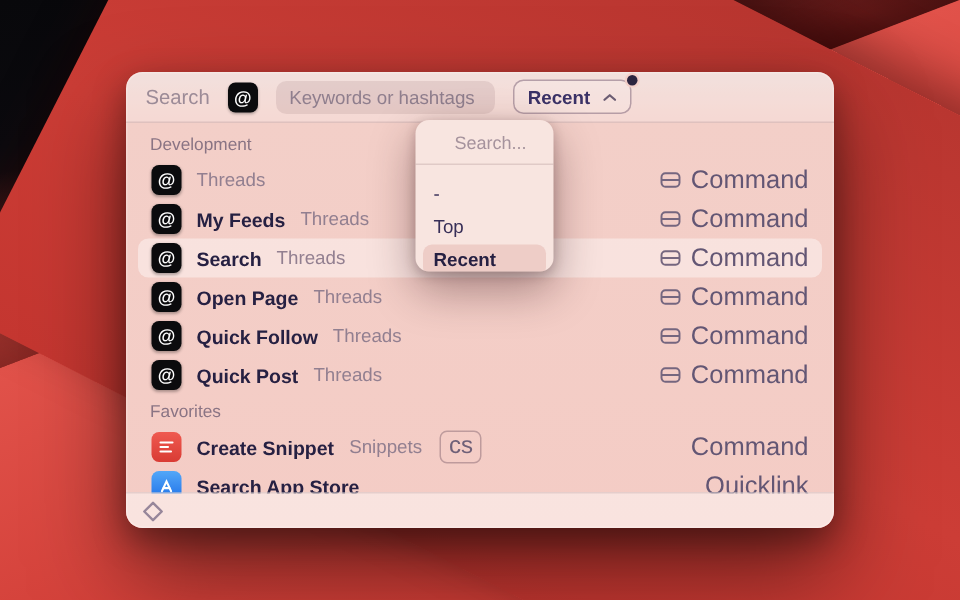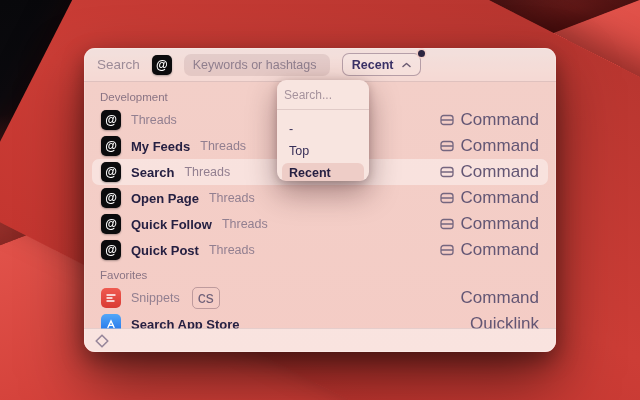--- a/index.html
+++ b/index.html
@@ -65,21 +65,21 @@
   .footer-right{margin-left:auto;display:flex;align-items:center;gap:7px;}
   .footer-primary{font-size:12.5px;font-weight:700;color:#2b2547;}
   .footer-secondary{font-size:12.5px;color:#453b60;}
   .key{min-width:16px;height:16px;border-radius:4px;background:rgba(105,75,95,.14);color:#5e5174;
     font-size:11px;display:flex;align-items:center;justify-content:center;padding:0 3px;}
   .vdiv{width:1px;height:13px;background:rgba(80,50,60,.28);margin:0 3px;}
 
   
   .dd-panel{position:absolute;left:277px;top:80px;width:92px;height:101px;border-radius:9px;z-index:30;
     background:#f8e5e0;box-shadow:0 12px 30px rgba(40,8,14,.38),0 2px 8px rgba(40,8,14,.22);overflow:hidden;}
-  .dd-search{padding:8px 7px 7px;font-size:12px;color:#a6939d;}
+  .dd-search{padding:8px 26px 7px;font-size:12px;color:#a6939d;}
   .dd-sep{height:1px;background:rgba(100,60,70,.16);}
   .dd-items{padding:9px 5px 5px;}
   .dd-item{height:21px;line-height:21px;border-radius:6px;padding:0 7px;font-size:12.5px;
     color:#382f58;font-weight:500;margin-bottom:1px;}
   .dd-item.selected{background:rgba(215,150,143,.30);color:#262042;font-weight:700;}
 </style>
 </head>
 <body>
 
 <div class="wallpaper">
@@ -191,20 +191,21 @@
       <div class="row">
         <span class="app-icon snippets">
           <svg width="12" height="12" viewBox="0 0 12 12">
             <g stroke="#fff" stroke-width="1.4" stroke-linecap="round">
               <line x1="2" y1="3" x2="10" y2="3"></line>
               <line x1="2" y1="6" x2="7" y2="6"></line>
               <line x1="2" y1="9" x2="9" y2="9"></line>
             </g>
           </svg>
         </span>
+        <span class="row-title">Create Snippet</span>
         <span class="row-subtitle">Snippets</span>
         <span class="row-alias">cs</span>
         <span class="row-right">
           <span class="acc-label">Command</span>
         </span>
       </div>
       <div class="row">
         <span class="app-icon appstore">
           <svg width="14" height="14" viewBox="0 0 16 16">
             <g stroke="#fff" stroke-width="1.6" stroke-linecap="round" fill="none">

